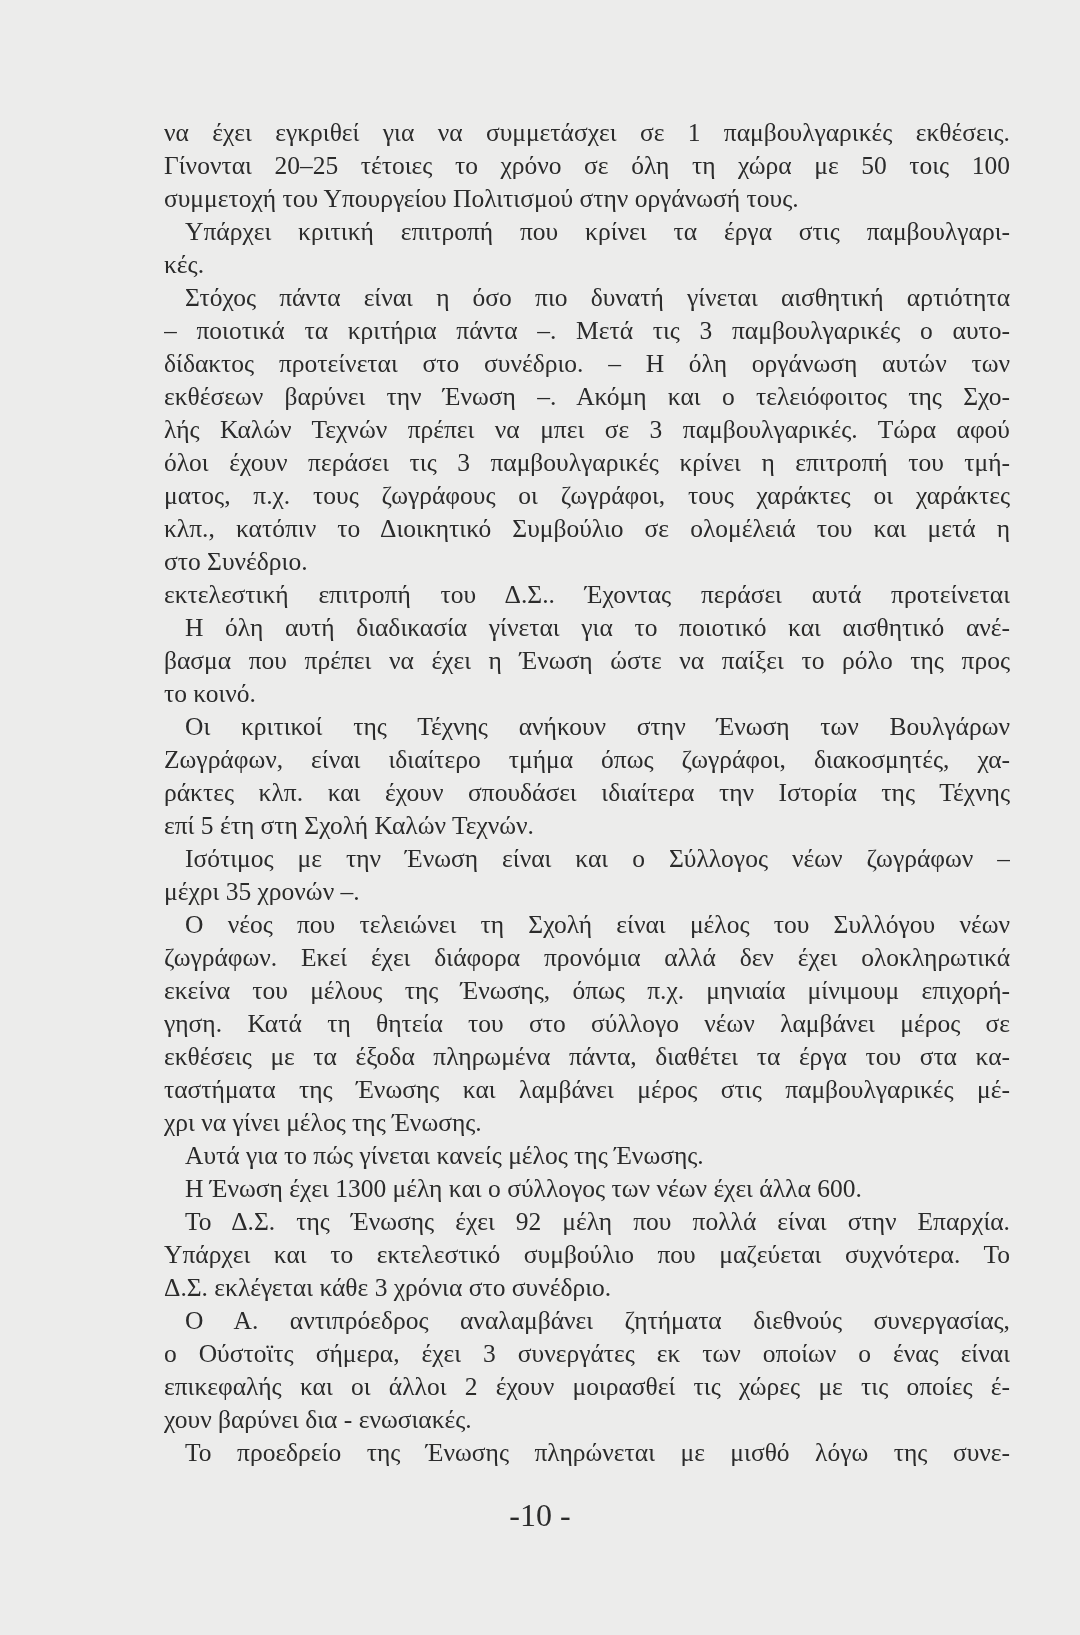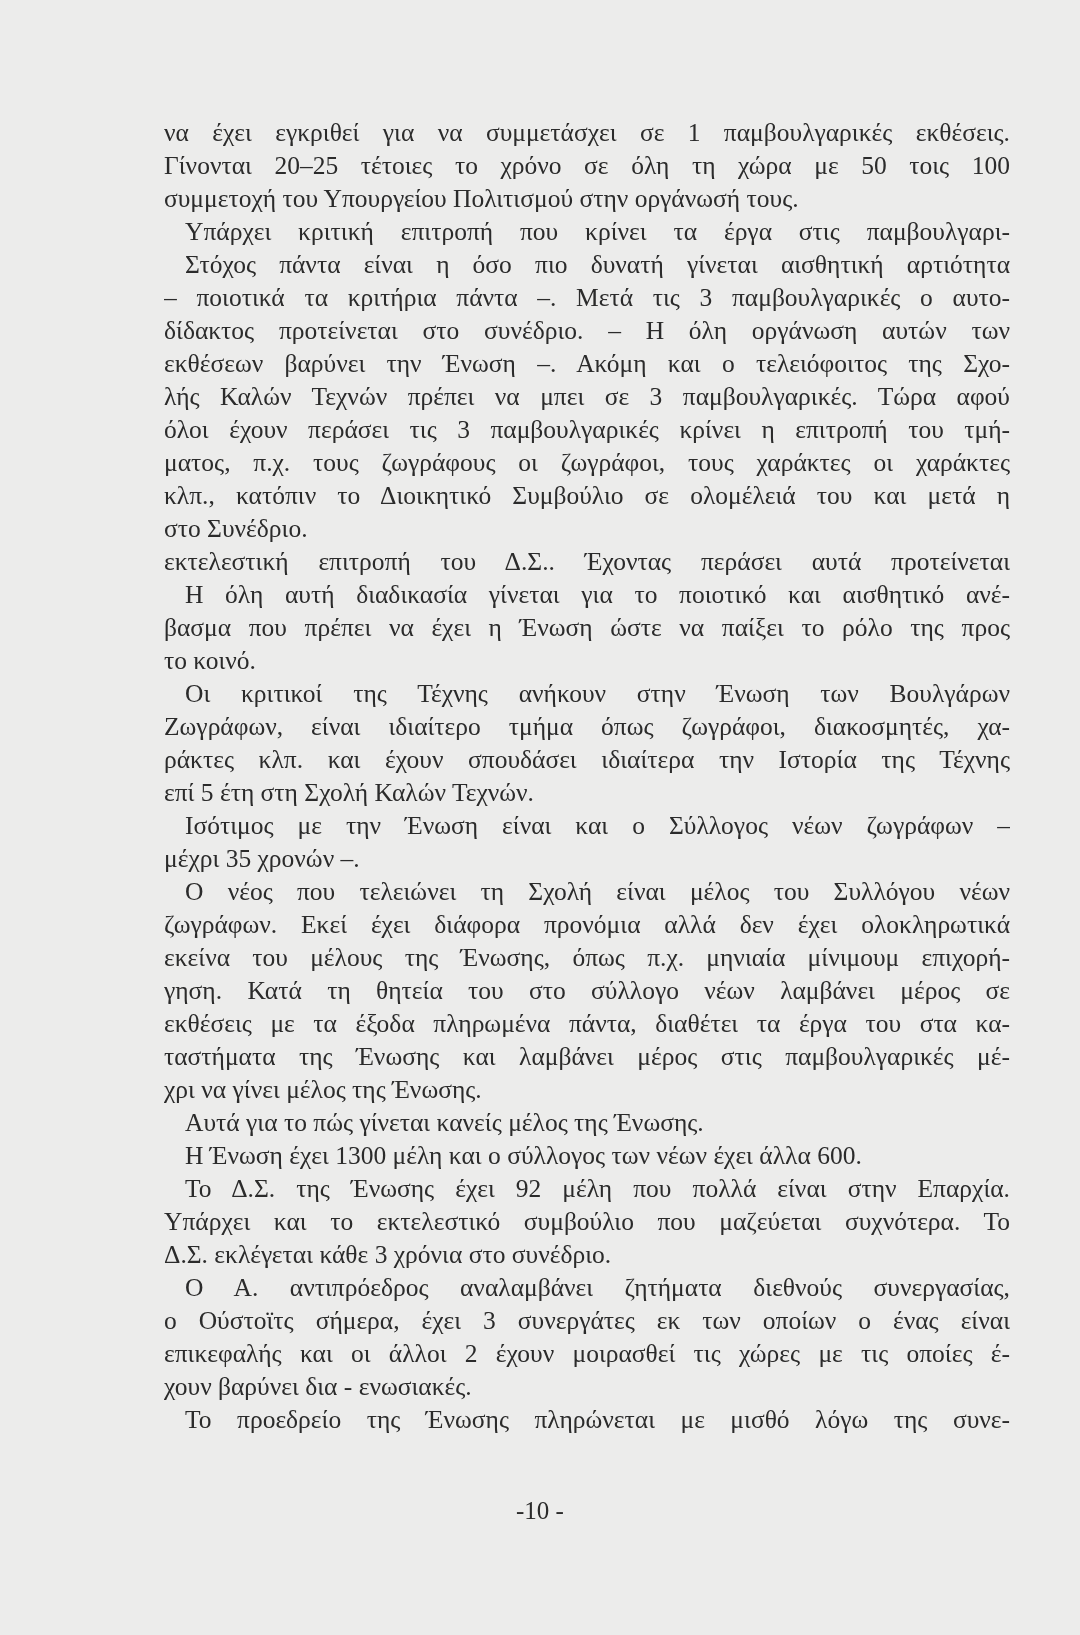--- a/index.html
+++ b/index.html
@@ -42,33 +42,34 @@
   .line.indent {
     padding-left: 21px;
   }
   .page-number {
     position: absolute;
     top: 1497px;
     left: 0;
     width: 1080px;
     text-align: center;
     font-family: "Liberation Serif", "DejaVu Serif", serif;
-    font-size: 25px;
+    font-size: 32px;
     color: #2b2b2b;
   }
 </style>
 </head>
 <body>
 
 <div class="page">
   <div class="text-block" id="text-block">
       <span class="line" style="white-space: normal; overflow: hidden;">να έχει εγκριθεί για να συμμετάσχει σε 1 παμβουλγαρικές εκθέσεις.</span>
       <span class="line" style="white-space: normal; overflow: hidden;">Γίνονται 20–25 τέτοιες το χρόνο σε όλη τη χώρα με 50 τοις 100</span>
       <span class="line last" style="white-space: normal; overflow: hidden;">συμμετοχή του Υπουργείου Πολιτισμού στην οργάνωσή τους.</span>
       <span class="line indent" style="white-space: normal; overflow: hidden;">Υπάρχει κριτική επιτροπή που κρίνει τα έργα στις παμβουλγαρι-</span>
+      <span class="line last" style="white-space: normal; overflow: hidden;">κές.</span>
       <span class="line indent" style="white-space: normal; overflow: hidden;">Στόχος πάντα είναι η όσο πιο δυνατή γίνεται αισθητική αρτιότητα</span>
       <span class="line" style="white-space: normal; overflow: hidden;">– ποιοτικά τα κριτήρια πάντα –. Μετά τις 3 παμβουλγαρικές ο αυτο-</span>
       <span class="line" style="white-space: normal; overflow: hidden;">δίδακτος προτείνεται στο συνέδριο. – Η όλη οργάνωση αυτών των</span>
       <span class="line" style="white-space: normal; overflow: hidden;">εκθέσεων βαρύνει την Ένωση –. Ακόμη και ο τελειόφοιτος της Σχο-</span>
       <span class="line" style="white-space: normal; overflow: hidden;">λής Καλών Τεχνών πρέπει να μπει σε 3 παμβουλγαρικές. Τώρα αφού</span>
       <span class="line" style="white-space: normal; overflow: hidden;">όλοι έχουν περάσει τις 3 παμβουλγαρικές κρίνει η επιτροπή του τμή-</span>
       <span class="line" style="white-space: normal; overflow: hidden;">ματος, π.χ. τους ζωγράφους οι ζωγράφοι, τους χαράκτες οι χαράκτες</span>
       <span class="line" style="white-space: normal; overflow: hidden;">κλπ., κατόπιν το Διοικητικό Συμβούλιο σε ολομέλειά του και μετά η</span>
       <span class="line last" style="white-space: normal; overflow: hidden;">στο Συνέδριο.</span>
       <span class="line" style="white-space: normal; overflow: hidden;">εκτελεστική επιτροπή του Δ.Σ.. Έχοντας περάσει αυτά προτείνεται</span>

